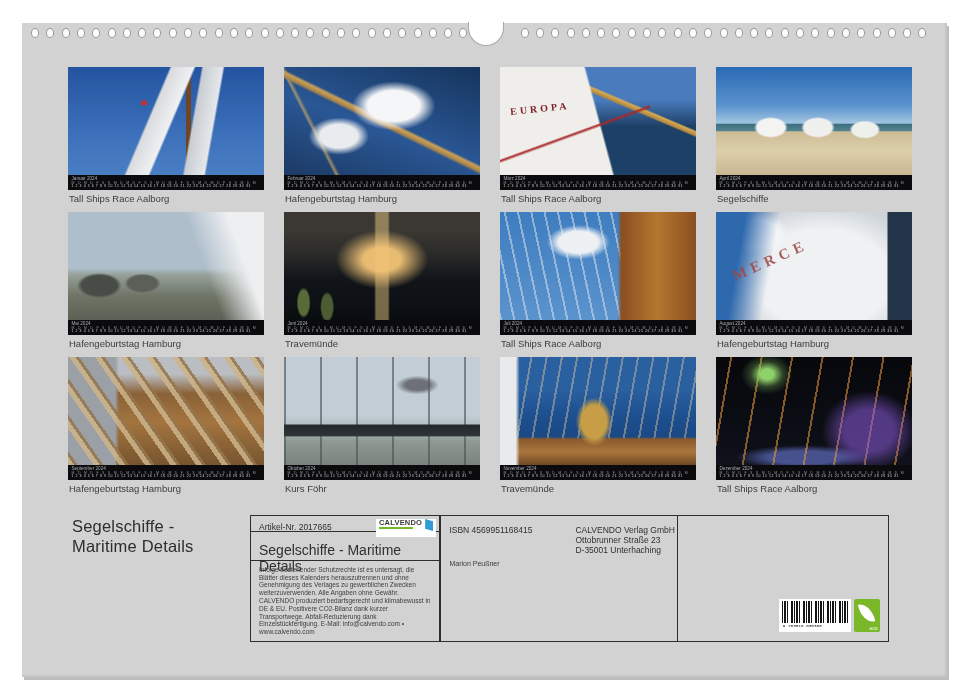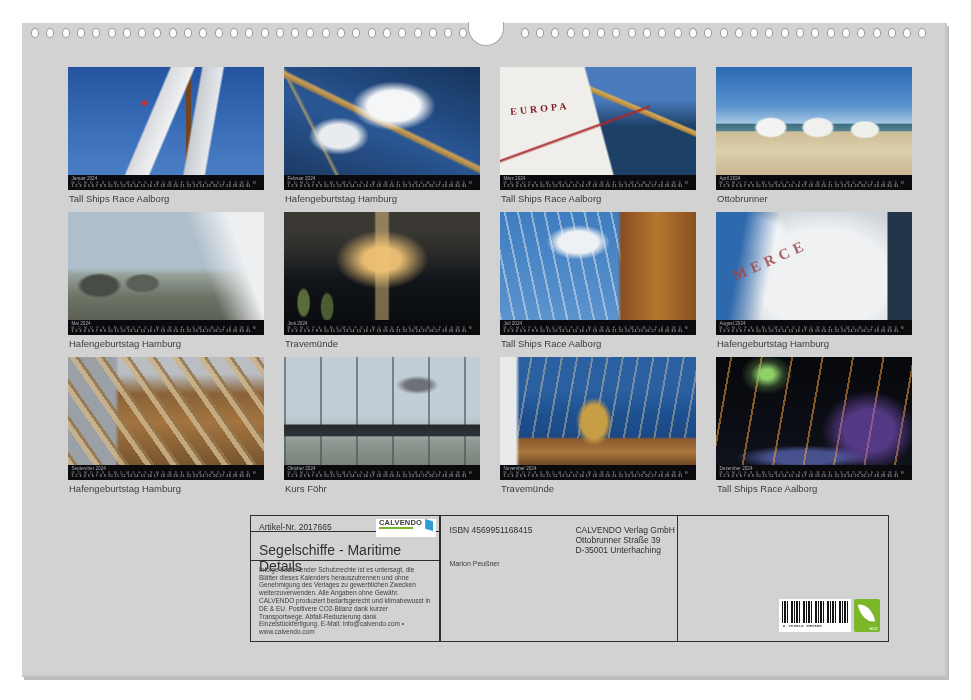--- a/index.html
+++ b/index.html
@@ -247,21 +247,21 @@
 
   <div class="tile">
     <div class="photo p4" title="fishing boats on sandy beach under blue sky with wispy clouds"></div>
     <div class="strip">
       <div class="strip-inner">
         <div class="m-label">April 2024</div>
         <div class="m-wk">M D M D F S S M D M D F S S M D M D F S S M D M D F S S M D M</div>
         <div class="m-days">1 2 3 4 5 6 7 8 9 10 11 12 13 14 15 16 17 18 19 20 21 22 23 24 25 26 27 28 29 30 31</div>
       </div>
     </div>
-    <div class="caption">Ottobrunner</div>
+    <div class="caption">Segelschiffe</div>
   </div>
 
   <div class="tile">
     <div class="photo p5" title="harbour with boats and white sailing ship hull, grey sky"></div>
     <div class="strip">
       <div class="strip-inner">
         <div class="m-label">Mai 2024</div>
         <div class="m-wk">M D M D F S S M D M D F S S M D M D F S S M D M D F S S M D M</div>
         <div class="m-days">1 2 3 4 5 6 7 8 9 10 11 12 13 14 15 16 17 18 19 20 21 22 23 24 25 26 27 28 29 30 31</div>
       </div>
@@ -349,20 +349,24 @@
       <div class="strip-inner">
         <div class="m-label">Dezember 2024</div>
         <div class="m-wk">M D M D F S S M D M D F S S M D M D F S S M D M D F S S M D M</div>
         <div class="m-days">1 2 3 4 5 6 7 8 9 10 11 12 13 14 15 16 17 18 19 20 21 22 23 24 25 26 27 28 29 30 31</div>
       </div>
     </div>
     <div class="caption">Tall Ships Race Aalborg</div>
   </div>
 </div>
 
+  <div class="big-title">
+    <div>Segelschiffe -</div>
+    <div>Maritime Details</div>
+  </div>
 
   <div class="ibox">
     <div class="col-left">
       <div class="cell c-art">
         <span>Artikel-Nr. 2017665</span>
         <div class="cv-logo">
           <div>
             <div class="cv-text">CALVENDO</div>
             <div class="cv-tag"></div>
           </div>
@@ -373,21 +377,21 @@
         <span>Segelschiffe - Maritime Details</span>
       </div>
       <div class="cell c-legal">
         <span>Infolge bestehender Schutzrechte ist es untersagt, die Blätter dieses Kalenders herauszutrennen und ohne Genehmigung des Verlages zu gewerblichen Zwecken weiterzuverwenden. Alle Angaben ohne Gewähr. CALVENDO produziert bedarfsgerecht und klimabewusst in DE &amp; EU. Positivere CO2-Bilanz dank kurzer Transportwege. Abfall-Reduzierung dank Einzelstückfertigung. E-Mail: info@calvendo.com • www.calvendo.com</span>
       </div>
     </div>
     <div class="cell col-mid">
       <span class="isbn">ISBN 4569951168415</span>
       <div class="pub">
         <div>CALVENDO Verlag GmbH</div>
-        <div>Ottobrunner Straße 39</div>
+        <div>Ottobrunner Straße 23</div>
         <div>D-35001 Unterhaching</div>
       </div>
       <span class="author">Marion Peußner</span>
     </div>
     <div class="cell col-right">
       <div class="code-group">
         <div class="barcode">
           <div class="bars"></div>
           <div class="bc-digits">9 783516 030358</div>
         </div>

